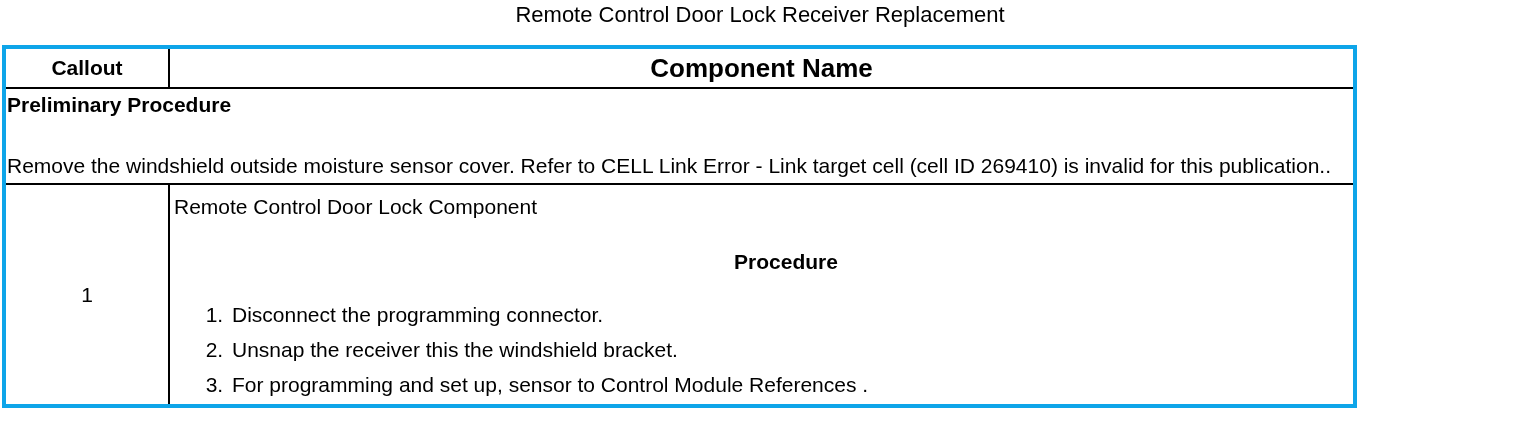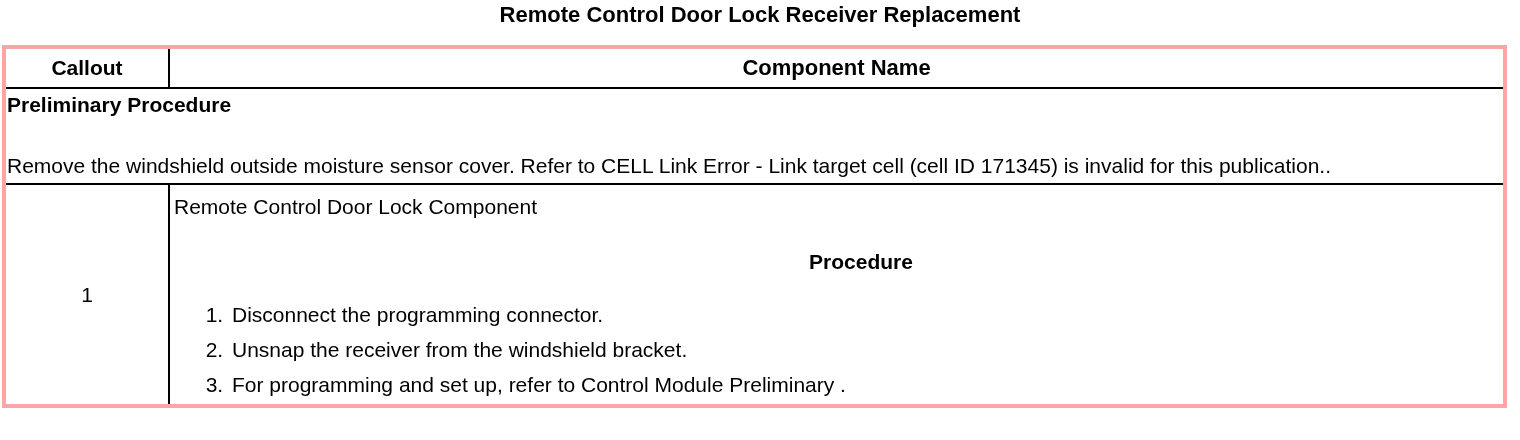--- a/index.html
+++ b/index.html
@@ -12,47 +12,47 @@
     font-size: 21px;
   }
   body {
     width: 1520px;
     height: 440px;
     overflow: hidden;
   }
   .doc-title {
     margin-top: 2px;
     text-align: center;
-    font-weight: bold;
+    font-weight: normal;
     font-size: 22px;
     line-height: 25px;
   }
   table.spec-table {
     border-collapse: collapse;
     table-layout: fixed;
-    width: 1505px;
+    width: 1355px;
     margin: 18px 0 0 2px;
-    border: 4px solid #fca5a5;
+    border: 4px solid #0ea5e9;
   }
   table.spec-table th,
   table.spec-table td {
     border: 2px solid #000000;
   }
   tr.header-row { height: 41px; }
   th.callout-col {
     width: 165px;
     font-weight: bold;
     font-size: 21px;
     text-align: center;
     vertical-align: middle;
     padding: 0;
   }
   th.component-col {
     font-weight: bold;
-    font-size: 22px;
+    font-size: 26px;
     text-align: center;
     vertical-align: middle;
     padding: 0;
   }
   td.prelim-cell {
     vertical-align: top;
     padding: 2px 6px 4px 1px;
   }
   .prelim-heading {
     font-weight: bold;
@@ -103,29 +103,29 @@
   <thead>
     <tr class="header-row">
       <th class="callout-col">Callout</th>
       <th class="component-col">Component Name</th>
     </tr>
   </thead>
   <tbody>
     <tr>
       <td class="prelim-cell" colspan="2">
         <p class="prelim-heading">Preliminary Procedure</p>
-        <p class="prelim-text">Remove the windshield outside moisture sensor cover. Refer to CELL Link Error - Link target cell (cell ID 171345) is invalid for this publication..</p>
+        <p class="prelim-text">Remove the windshield outside moisture sensor cover. Refer to CELL Link Error - Link target cell (cell ID 269410) is invalid for this publication..</p>
       </td>
     </tr>
     <tr>
       <td class="callout-cell">1</td>
       <td class="component-cell">
         <p class="component-name">Remote Control Door Lock Component</p>
         <p class="procedure-heading">Procedure</p>
         <ol class="steps">
           <li>Disconnect the programming connector.</li>
-          <li>Unsnap the receiver from the windshield bracket.</li>
-          <li>For programming and set up, refer to Control Module Preliminary .</li>
+          <li>Unsnap the receiver this the windshield bracket.</li>
+          <li>For programming and set up, sensor to Control Module References .</li>
         </ol>
       </td>
     </tr>
   </tbody>
 </table>
 
 </body></html>

